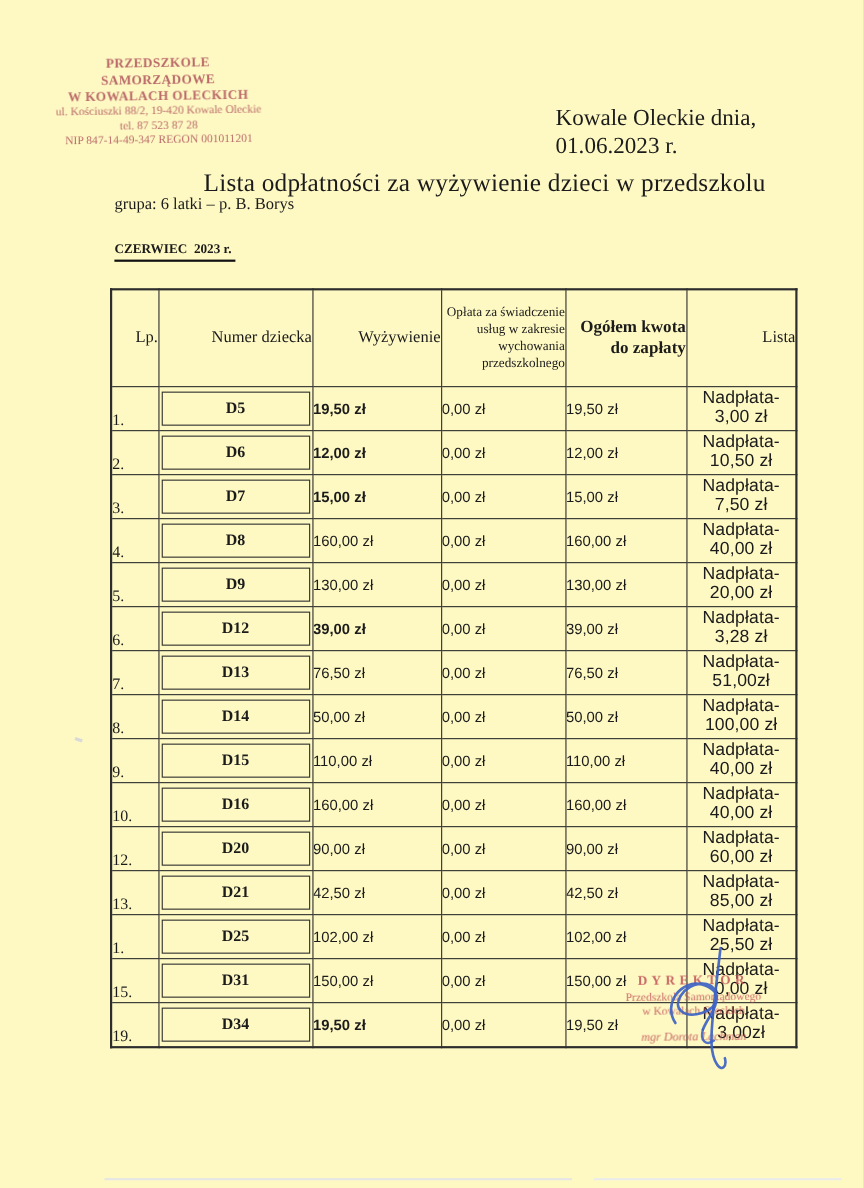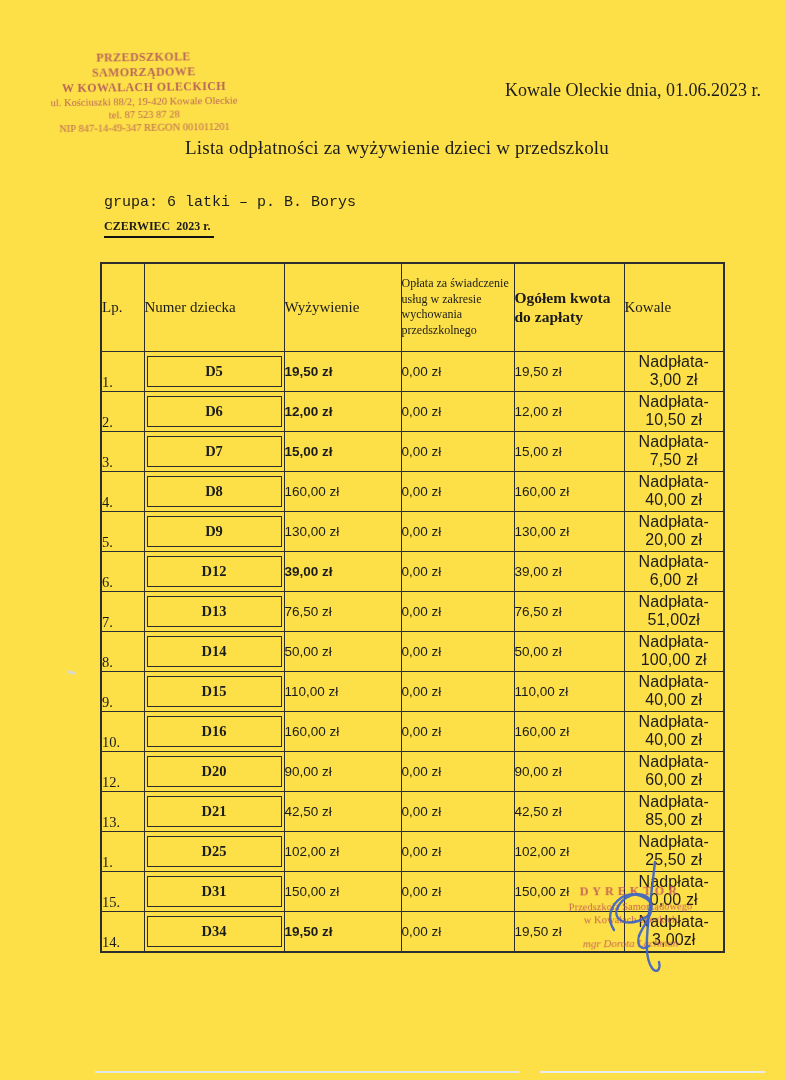--- a/index.html
+++ b/index.html
@@ -1,62 +1,62 @@
 <!DOCTYPE html>
 <html lang="pl"><head>
 <meta charset="utf-8">
 <style>
   html,body{margin:0;padding:0;background:#d8d8d8;}
   .page{
     position:relative;
     width:785px;height:1080px;
     margin:0 auto;
-    background:#fde047;
+    background:#fef9c3;
     overflow:hidden;
     font-family:"Liberation Serif", serif;
     color:#1b1b1b;
   }
   
   .stamp-top{
     position:absolute;left:44px;top:50px;width:200px;
     text-align:center;
     color:rgba(177,84,92,.88);
     transform:rotate(-0.8deg);
     line-height:1.25;
     filter:blur(.2px);
   }
   .stamp-top .s1{font-size:12px;font-weight:bold;letter-spacing:.4px;}
   .stamp-top .s2{font-size:12px;font-weight:bold;letter-spacing:.4px;}
   .stamp-top .s3{font-size:10.5px;}
   .stamp-top .s4{font-size:10.5px;}
   .stamp-top .s5{font-size:10.5px;}
   
-  .date-line{position:absolute;left:505px;top:80px;font-size:18px;}
-  .doc-title{position:absolute;left:185px;top:137px;font-size:19px;letter-spacing:.2px;}
-  .group-line{position:absolute;left:104px;top:194px;font-size:15px;font-family:Liberation Mono, monospace;}
+  .date-line{position:absolute;left:505px;top:95px;font-size:21px;}
+  .doc-title{position:absolute;left:185px;top:154px;font-size:23px;letter-spacing:.2px;}
+  .group-line{position:absolute;left:104px;top:178px;font-size:15px;}
   .month-heading{
     position:absolute;left:104px;top:219px;
     font-size:12px;font-weight:bold;white-space:pre;
     border-bottom:2.5px solid #111;padding:0 4px 2px 0;
   }
   
   .tbl-wrap{position:absolute;left:100px;top:262px;}
   table.payments{
     border-collapse:collapse;table-layout:fixed;
     width:623px;
     border:2px solid #2d2d2d;
   }
   table.payments th, table.payments td{
     border:1.5px solid #2d2d2d;
     padding:0;
     overflow:hidden;
   }
   thead tr{height:88px;}
   tbody tr{height:31px;}
-  th{font-weight:normal;font-size:15px;vertical-align:middle;text-align:left;line-height:1.25;}
+  th{font-weight:normal;font-size:15px;vertical-align:middle;text-align:right;line-height:1.25;}
   th.h-oplata{font-size:12px;line-height:1.3;padding:0 4px;}
   th.h-ogolem{font-weight:bold;font-size:15.5px;}
   td.c-lp{vertical-align:bottom;text-align:left;padding:0 0 5px 9px;font-size:14.5px;}
   td.c-numer{vertical-align:middle;}
   .numbox{
     height:29px;margin:4px 2px;
     border:1.7px solid #2d2d2d;
     display:flex;align-items:center;justify-content:center;
     font-weight:bold;font-size:14.5px;
   }
@@ -120,21 +120,21 @@
           <col style="width:110px">
           <col style="width:100px">
       </colgroup>
       <thead>
         <tr>
           <th>Lp.</th>
           <th>Numer dziecka</th>
           <th>Wyżywienie</th>
           <th class="h-oplata">Opłata za świadczenie usług w zakresie wychowania przedszkolnego</th>
           <th class="h-ogolem">Ogółem kwota do zapłaty</th>
-          <th>Kowale</th>
+          <th>Lista</th>
         </tr>
       </thead>
       <tbody>
 
       <tr>
             <td class="c-lp">1.</td>
             <td class="c-numer">
               <div class="numbox">D5</div>
             </td>
             <td class="c-money bold">19,50 zł</td>
@@ -183,21 +183,21 @@
             <td class="c-uwagi">Nadpłata-20,00 zł</td>
           </tr>
           <tr>
             <td class="c-lp">6.</td>
             <td class="c-numer">
               <div class="numbox">D12</div>
             </td>
             <td class="c-money bold">39,00 zł</td>
             <td class="c-money">0,00 zł</td>
             <td class="c-money">39,00 zł</td>
-            <td class="c-uwagi">Nadpłata-6,00 zł</td>
+            <td class="c-uwagi">Nadpłata-3,28 zł</td>
           </tr>
           <tr>
             <td class="c-lp">7.</td>
             <td class="c-numer">
               <div class="numbox">D13</div>
             </td>
             <td class="c-money">76,50 zł</td>
             <td class="c-money">0,00 zł</td>
             <td class="c-money">76,50 zł</td>
             <td class="c-uwagi">Nadpłata-51,00zł</td>
@@ -266,21 +266,21 @@
             <td class="c-lp">15.</td>
             <td class="c-numer">
               <div class="numbox">D31</div>
             </td>
             <td class="c-money">150,00 zł</td>
             <td class="c-money">0,00 zł</td>
             <td class="c-money">150,00 zł</td>
             <td class="c-uwagi">Nadpłata-0,00 zł</td>
           </tr>
           <tr>
-            <td class="c-lp">14.</td>
+            <td class="c-lp">19.</td>
             <td class="c-numer">
               <div class="numbox">D34</div>
             </td>
             <td class="c-money bold">19,50 zł</td>
             <td class="c-money">0,00 zł</td>
             <td class="c-money">19,50 zł</td>
             <td class="c-uwagi">Nadpłata-3,00zł</td>
           </tr>
         </tbody>
     </table>

